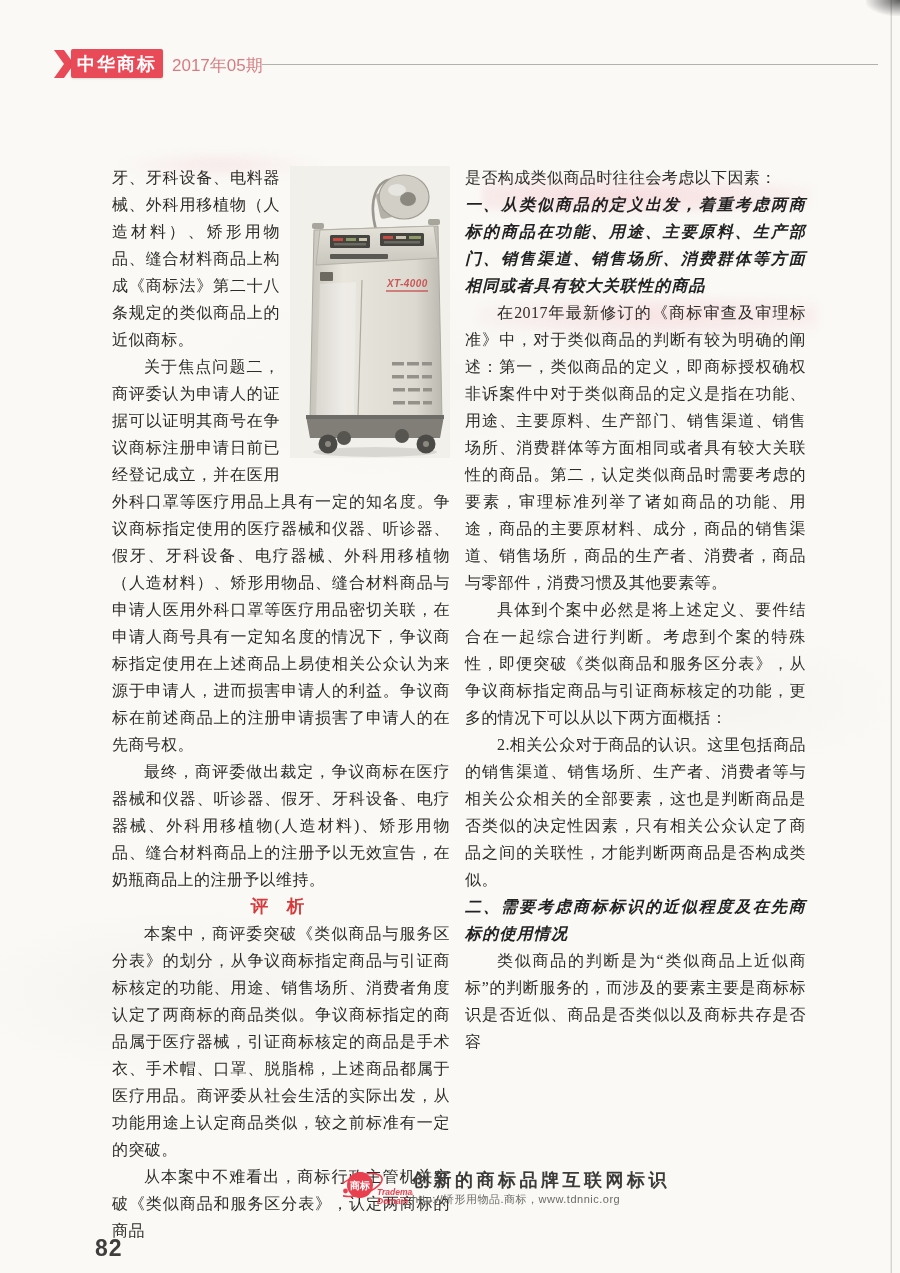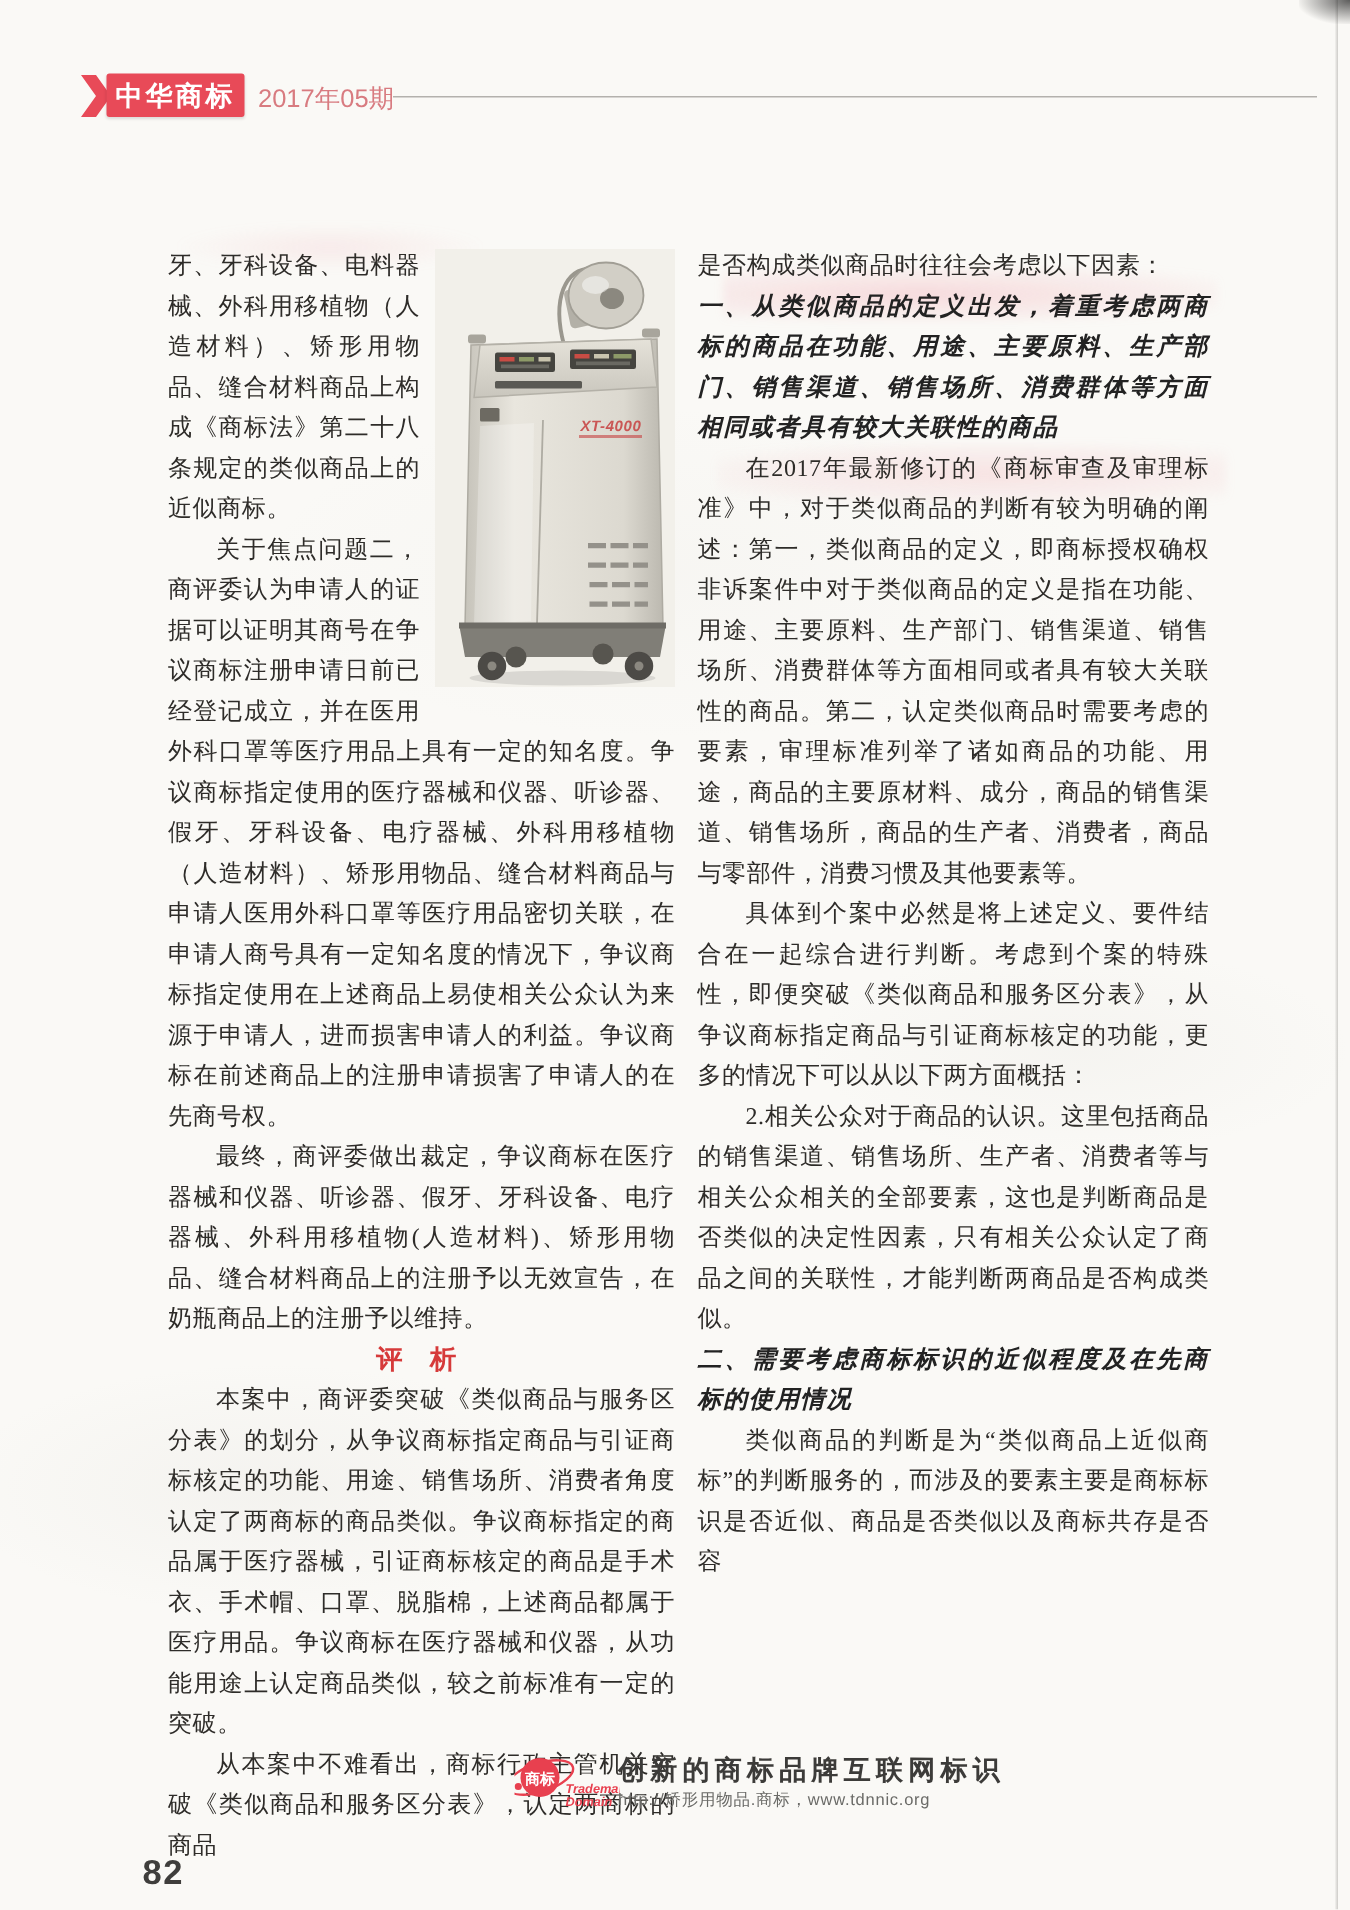--- a/index.html
+++ b/index.html
@@ -164,21 +164,21 @@
           <circle cx="136" cy="278" r="9.5" fill="#4c4a46"></circle>
           <circle cx="136" cy="278" r="3" fill="#8b8880"></circle>
         </g>
       </svg>
     </div>
 
     <p>牙、牙科设备、电料器械、外科用移植物（人造材料）、矫形用物品、缝合材料商品上构成《商标法》第二十八条规定的类似商品上的近似商标。</p>
     <p class="indent">关于焦点问题二，商评委认为申请人的证据可以证明其商号在争议商标注册申请日前已经登记成立，并在医用外科口罩等医疗用品上具有一定的知名度。争议商标指定使用的医疗器械和仪器、听诊器、假牙、牙科设备、电疗器械、外科用移植物（人造材料）、矫形用物品、缝合材料商品与申请人医用外科口罩等医疗用品密切关联，在申请人商号具有一定知名度的情况下，争议商标指定使用在上述商品上易使相关公众认为来源于申请人，进而损害申请人的利益。争议商标在前述商品上的注册申请损害了申请人的在先商号权。</p>
     <p class="indent">最终，商评委做出裁定，争议商标在医疗器械和仪器、听诊器、假牙、牙科设备、电疗器械、外科用移植物(人造材料)、矫形用物品、缝合材料商品上的注册予以无效宣告，在奶瓶商品上的注册予以维持。</p>
     <p class="red-head">评 析</p>
-    <p class="indent">本案中，商评委突破《类似商品与服务区分表》的划分，从争议商标指定商品与引证商标核定的功能、用途、销售场所、消费者角度认定了两商标的商品类似。争议商标指定的商品属于医疗器械，引证商标核定的商品是手术衣、手术帽、口罩、脱脂棉，上述商品都属于医疗用品。争议商标在医疗器械和仪器，从功能用途上认定商品类似，较之前标准有一定的突破。</p>
+    <p class="indent">本案中，商评委突破《类似商品与服务区分表》的划分，从争议商标指定商品与引证商标核定的功能、用途、销售场所、消费者角度认定了两商标的商品类似。争议商标指定的商品属于医疗器械，引证商标核定的商品是手术衣、手术帽、口罩、脱脂棉，上述商品都属于医疗用品。商评委从社会生活的实际出发，从功能用途上认定商品类似，较之前标准有一定的突破。</p>
     <p class="indent">从本案中不难看出，商标行政主管机关突破《类似商品和服务区分表》，认定两商标的商品</p>
   </div>
 
   <div class="col col-right">
     <p>是否构成类似商品时往往会考虑以下因素：</p>
     <p class="kai-head">一、从类似商品的定义出发，着重考虑两商标的商品在功能、用途、主要原料、生产部门、销售渠道、销售场所、消费群体等方面相同或者具有较大关联性的商品</p>
     <p class="indent">在2017年最新修订的《商标审查及审理标准》中，对于类似商品的判断有较为明确的阐述：第一，类似商品的定义，即商标授权确权非诉案件中对于类似商品的定义是指在功能、用途、主要原料、生产部门、销售渠道、销售场所、消费群体等方面相同或者具有较大关联性的商品。第二，认定类似商品时需要考虑的要素，审理标准列举了诸如商品的功能、用途，商品的主要原材料、成分，商品的销售渠道、销售场所，商品的生产者、消费者，商品与零部件，消费习惯及其他要素等。</p>
     <p class="indent">具体到个案中必然是将上述定义、要件结合在一起综合进行判断。考虑到个案的特殊性，即便突破《类似商品和服务区分表》，从争议商标指定商品与引证商标核定的功能，更多的情况下可以从以下两方面概括：</p>
     <p class="indent">2.相关公众对于商品的认识。这里包括商品的销售渠道、销售场所、生产者、消费者等与相关公众相关的全部要素，这也是判断商品是否类似的决定性因素，只有相关公众认定了商品之间的关联性，才能判断两商品是否构成类似。</p>
     <p class="kai-head">二、需要考虑商标标识的近似程度及在先商标的使用情况</p>

